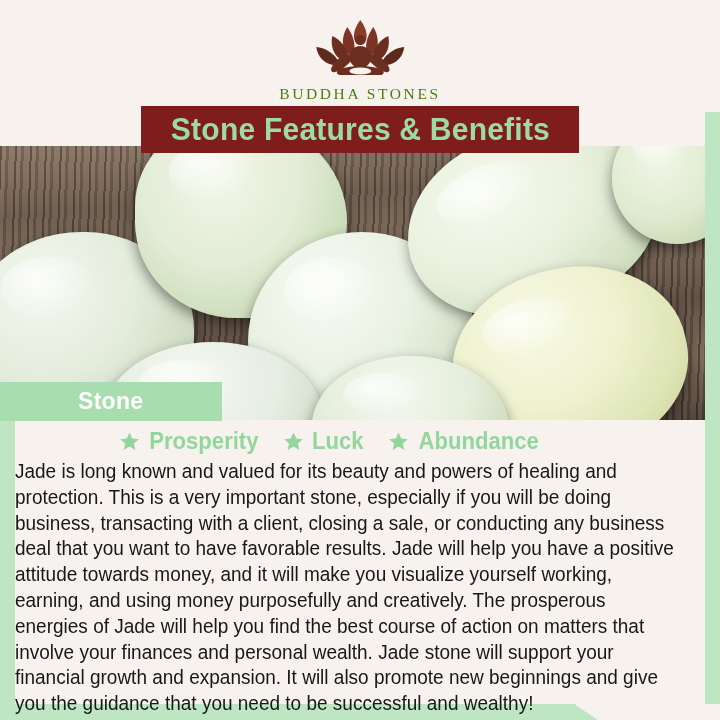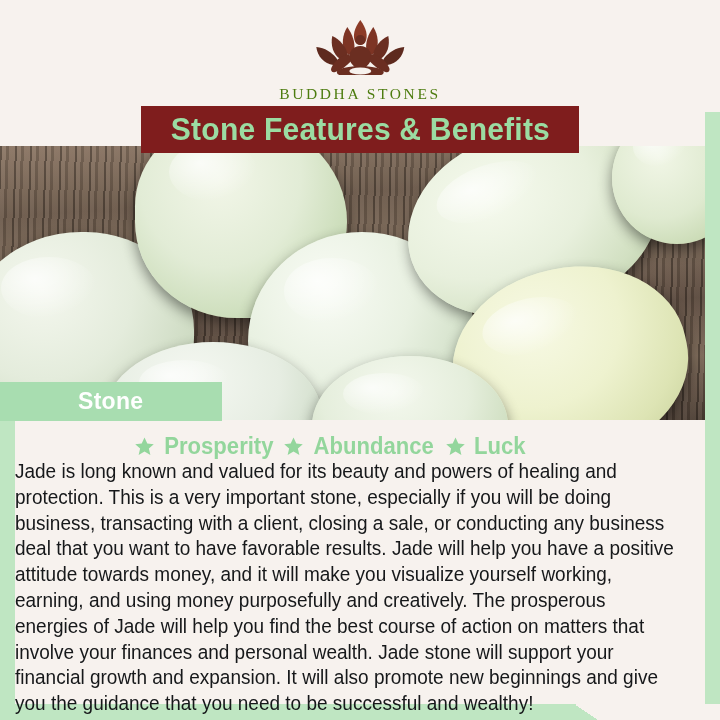--- a/index.html
+++ b/index.html
@@ -187,23 +187,23 @@
   }
 
   
   .benefits {
     position: absolute;
     left: 0;
     top: 428px;
     width: 660px;
     height: 32px;
     display: flex;
-    align-items: flex-end;
+    align-items: flex-start;
     justify-content: center;
-    gap: 8px;
+    gap: 23px;
   }
   .benefit {
     display: flex;
     align-items: center;
     gap: 7px;
   }
   .star-icon {
     display: block;
     width: 21px;
     height: 21px;
@@ -320,25 +320,25 @@
     <div class="benefit">
       <svg class="star-icon" viewBox="0 0 24 24">
         <polygon points="12,1.6 15.2,8.6 22.6,9.3 17,14.2 18.7,21.6 12,17.7 5.3,21.6 7,14.2 1.4,9.3 8.8,8.6" fill="#93d69c"></polygon>
       </svg>
       <span class="benefit-label">Prosperity</span>
     </div>
     <div class="benefit">
       <svg class="star-icon" viewBox="0 0 24 24">
         <polygon points="12,1.6 15.2,8.6 22.6,9.3 17,14.2 18.7,21.6 12,17.7 5.3,21.6 7,14.2 1.4,9.3 8.8,8.6" fill="#93d69c"></polygon>
       </svg>
-      <span class="benefit-label">Abundance</span>
+      <span class="benefit-label">Luck</span>
     </div>
     <div class="benefit">
       <svg class="star-icon" viewBox="0 0 24 24">
         <polygon points="12,1.6 15.2,8.6 22.6,9.3 17,14.2 18.7,21.6 12,17.7 5.3,21.6 7,14.2 1.4,9.3 8.8,8.6" fill="#93d69c"></polygon>
       </svg>
-      <span class="benefit-label">Luck</span>
+      <span class="benefit-label">Abundance</span>
     </div>
   </div>
 
   <div class="body-text">Jade is long known and valued for its beauty and powers of healing and protection. This is a very important stone, especially if you will be doing business, transacting with a client, closing a sale, or conducting any business deal that you want to have favorable results. Jade will help you have a positive attitude towards money, and it will make you visualize yourself working, earning, and using money purposefully and creatively. The prosperous energies of Jade will help you find the best course of action on matters that involve your finances and personal wealth. Jade stone will support your financial growth and expansion. It will also promote new beginnings and give you the guidance that you need to be successful and wealthy!</div>
 
 </div>
 
 </body></html>

